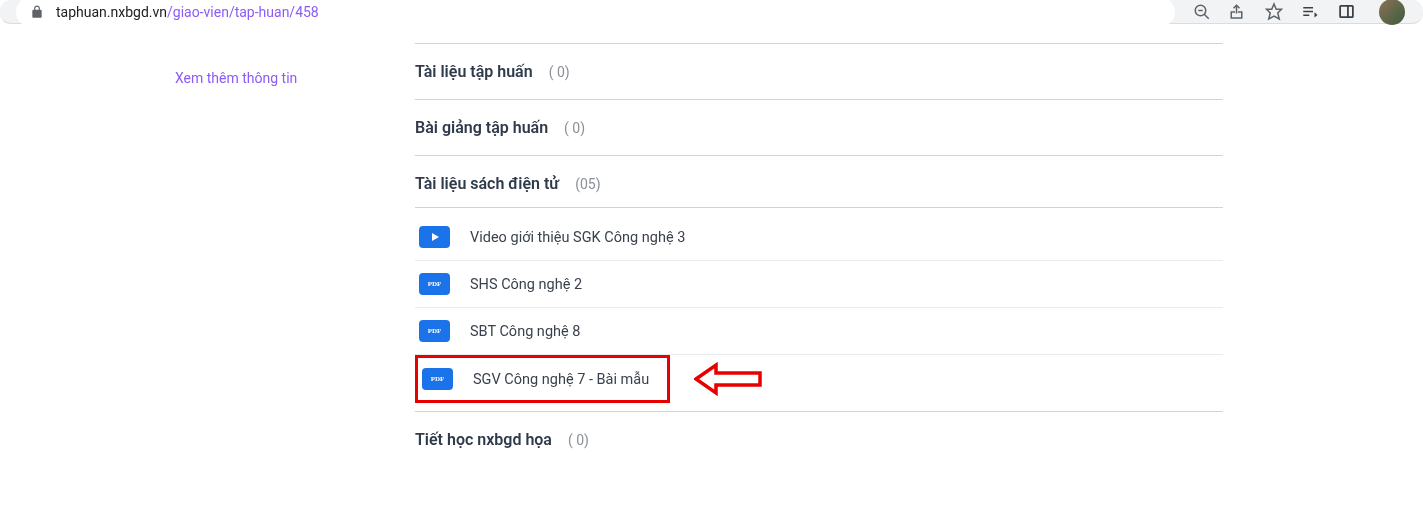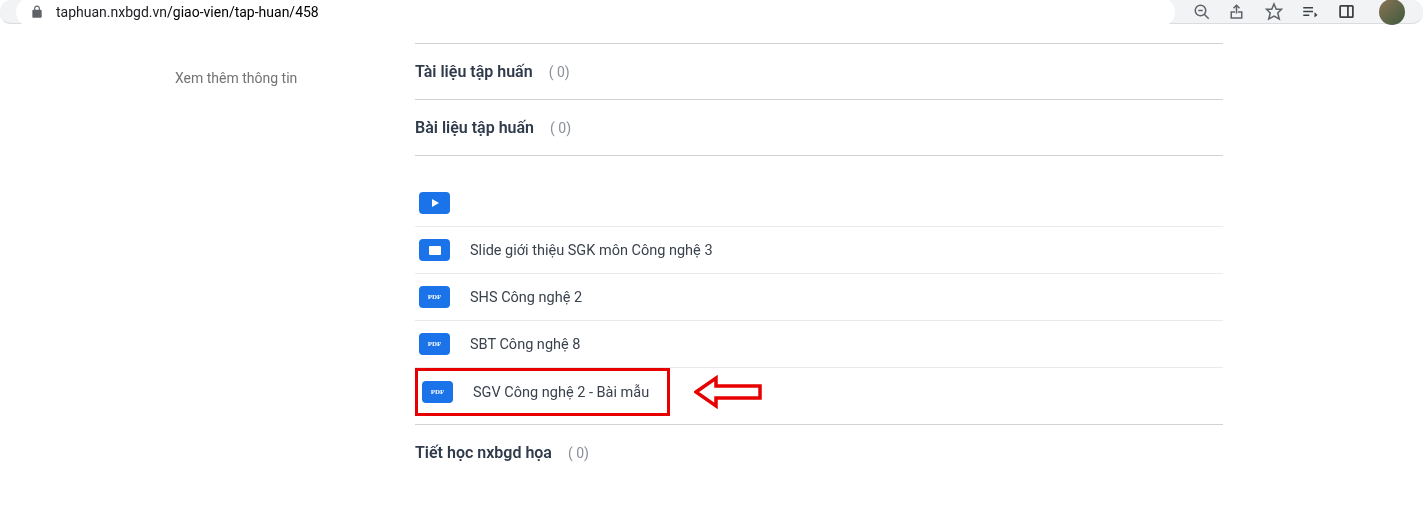--- a/index.html
+++ b/index.html
@@ -33,21 +33,21 @@
       color: #202124;
     }
     .lock-icon {
       width: 14px;
       height: 14px;
       margin-right: 12px;
       color: #5f6368;
       flex-shrink: 0;
     }
     .url-host { color: #202124; }
-    .url-path { color: #000000; }
+    .url-path { color: #8b5cf6; }
     .chrome-actions {
       display: flex;
       align-items: center;
       gap: 18px;
       padding: 0 10px;
       color: #5f6368;
     }
     .chrome-icon {
       width: 18px;
       height: 18px;
@@ -69,21 +69,21 @@
       display: flex;
       padding-top: 4px;
     }
     .sidebar {
       width: 415px;
       padding-top: 40px;
       padding-left: 175px;
       flex-shrink: 0;
     }
     .sidebar-link {
-      color: #737373;
+      color: #8b5cf6;
       font-size: 14px;
       cursor: pointer;
     }
     
     .main {
       flex: 1;
       padding-right: 200px;
     }
     
     .section {
@@ -226,59 +226,58 @@
 
     <div class="section">
       <div class="section-header">
         <span class="section-title">Tài liệu tập huấn</span>
         <span class="section-count">( 0)</span>
       </div>
     </div>
 
     <div class="section">
       <div class="section-header">
-        <span class="section-title">Bài liệu tập huấn</span>
+        <span class="section-title">Bài giảng tập huấn</span>
         <span class="section-count">( 0)</span>
       </div>
     </div>
 
     <div class="section" style="border-bottom:none; padding-bottom:8px;">
+      <div class="section-header" style="padding-bottom:14px; border-bottom:1px solid #d0d3d6;">
+        <span class="section-title">Tài liệu sách điện tử</span>
+        <span class="section-count">(05)</span>
+      </div>
 
       <div class="item-list">
 
         <div class="doc-item">
           <span class="doc-icon icon-video">
             <svg viewBox="0 0 10 10" width="10" height="10" fill="#fff">
                 <polygon points="2,1 9,5 2,9"></polygon>
               </svg>
           </span>
-        </div>
-
-        <div class="doc-item">
-          <span class="doc-icon icon-slide" style="background:#1a73e8;">
-            <span style="width:12px;height:9px;background:#fff;border-radius:1px;"></span>
-          </span>
-          <span class="doc-label">Slide giới thiệu SGK môn Công nghệ 3</span>
-        </div>
+          <span class="doc-label">Video giới thiệu SGK Công nghệ 3</span>
+        </div>
+
 
         <div class="doc-item">
           <span class="doc-icon icon-pdf">PDF</span>
           <span class="doc-label">SHS Công nghệ 2</span>
         </div>
 
         <div class="doc-item">
           <span class="doc-icon icon-pdf">PDF</span>
           <span class="doc-label">SBT Công nghệ 8</span>
         </div>
 
         <div class="highlight-wrap">
           <div class="highlight-box">
             <div class="doc-item">
               <span class="doc-icon icon-pdf">PDF</span>
-              <span class="doc-label">SGV Công nghệ 2 - Bài mẫu</span>
+              <span class="doc-label">SGV Công nghệ 7 - Bài mẫu</span>
             </div>
           </div>
           <span class="arrow-annotation">
             <svg width="70" height="36" viewBox="0 0 70 36">
               <path d="M 2 18 L 22 4 L 22 12 L 66 12 L 66 24 L 22 24 L 22 32 Z" fill="none" stroke="#e80000" stroke-width="3.5" stroke-linejoin="miter"></path>
             </svg>
           </span>
         </div>
 
       </div>

